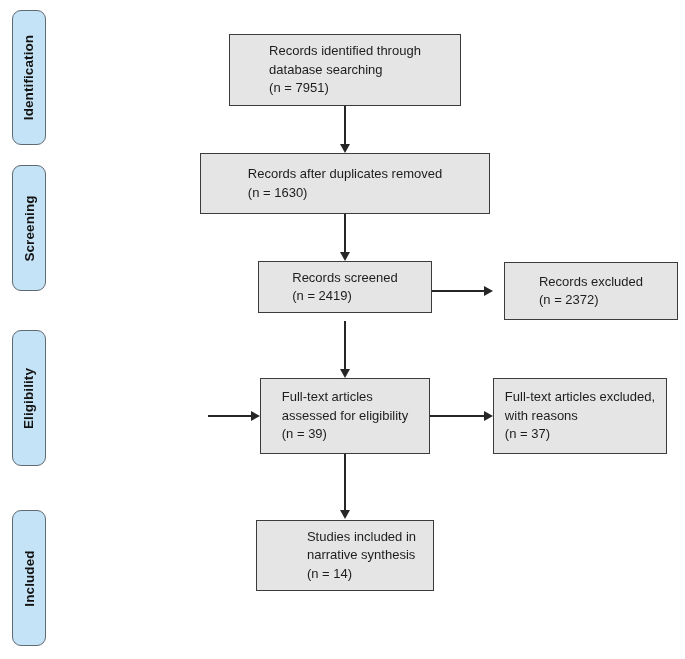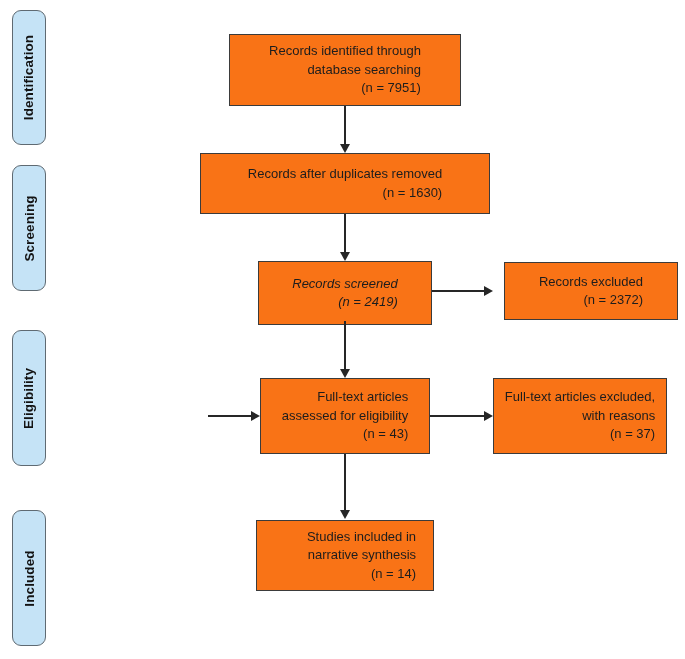--- a/index.html
+++ b/index.html
@@ -35,26 +35,26 @@
     font-size: 13.5px;
     font-weight: bold;
     color: #131313;
     letter-spacing: 0.1px;
     font-family: "Liberation Sans", sans-serif;
   }
   
   .box {
     position: absolute;
     box-sizing: border-box;
-    background: #f97316;
+    background: #e5e5e5;
     border: 1.4px solid #3b3b3b;
     display: flex;
     align-items: center;
     justify-content: center;
-    text-align: right;
+    text-align: left;
   }
   .box .box-text {
     font-size: 13px;
     line-height: 1.42;
     color: #1d1d1d;
     padding: 2px 6px;
     font-family: "Liberation Sans", sans-serif;
     white-space: pre-line;
   }
   
@@ -110,35 +110,35 @@
     <span class="box-text">Records identified through
 database searching
 (n = 7951)</span>
   </div>
 
   <div class="box" style="left:200px; top:153px; width:290px; height:61px;">
     <span class="box-text">Records after duplicates removed
 (n = 1630)</span>
   </div>
 
-  <div class="box" style="left:258px; top:261px; width:174px; height:64px;font-style:italic;">
+  <div class="box" style="left:258px; top:261px; width:174px; height:52px;">
     <span class="box-text">Records screened
 (n = 2419)</span>
   </div>
 
   <div class="box" style="left:504px; top:262px; width:174px; height:58px;">
     <span class="box-text">Records excluded
 (n = 2372)</span>
   </div>
 
 
   <div class="box" style="left:260px; top:378px; width:170px; height:76px;">
     <span class="box-text">Full-text articles
 assessed for eligibility
-(n = 43)</span>
+(n = 39)</span>
   </div>
 
   <div class="box" style="left:493px; top:378px; width:174px; height:76px;">
     <span class="box-text">Full-text articles excluded,
 with reasons
 (n = 37)</span>
   </div>
 
   <div class="box" style="left:256px; top:520px; width:178px; height:71px;padding-left:33px;">
     <span class="box-text">Studies included in

